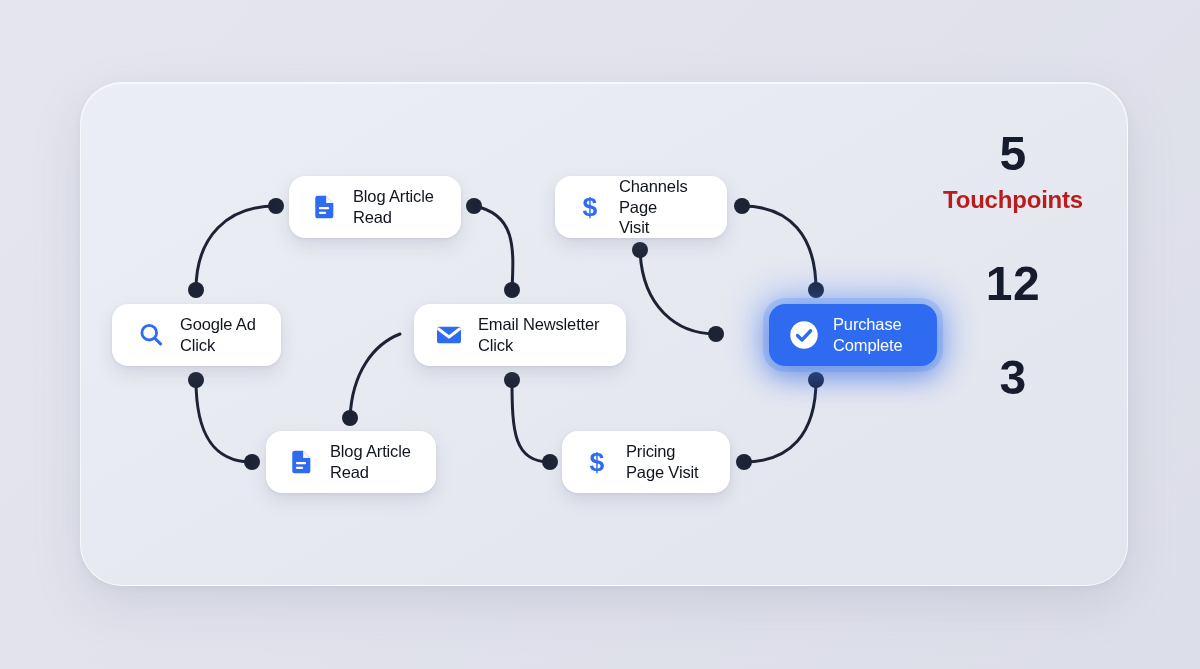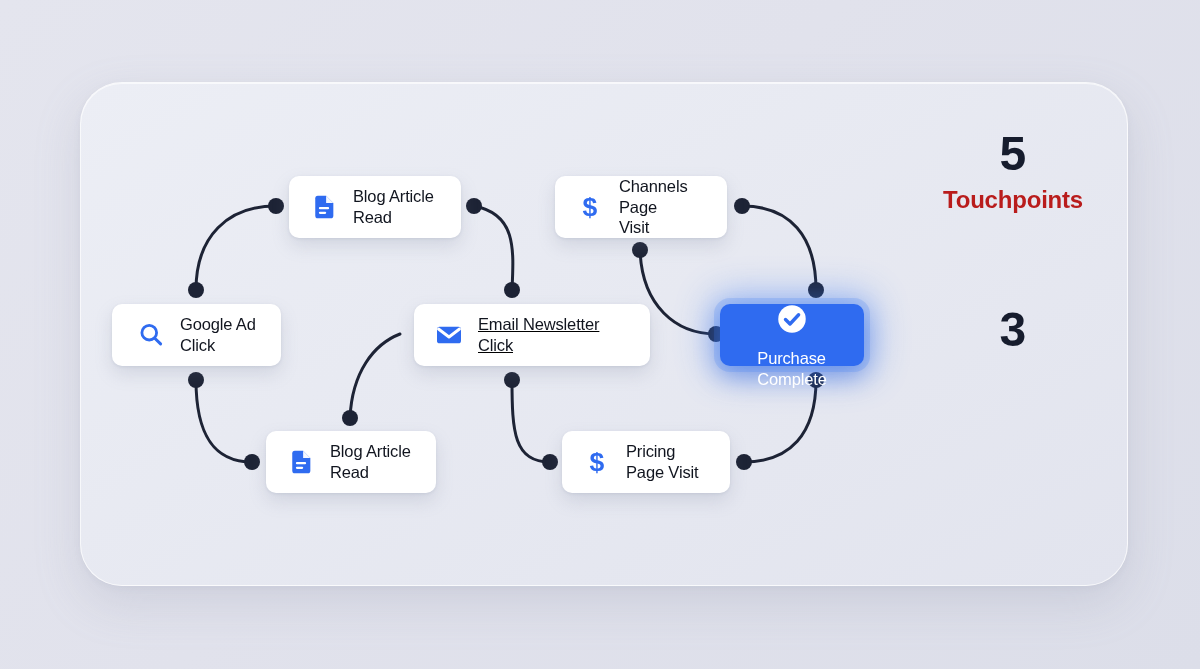--- a/index.html
+++ b/index.html
@@ -52,21 +52,21 @@
   .conn-dot { fill: #1d2335; }
 
   
   .node {
     position: absolute;
     display: flex;
     align-items: center;
     gap: 14px;
     padding: 0 20px;
     height: 62px;
-    border-radius: 10px;
+    border-radius: 16px;
     background: #ffffff;
     box-shadow: 0 8px 18px rgba(120,128,155,0.20),
                 0 1px 3px rgba(120,128,155,0.16);
     box-sizing: border-box;
   }
   .node .label {
     font-size: 16.5px;
     line-height: 1.26;
     color: #11151f;
     font-weight: 500;
@@ -88,24 +88,24 @@
     box-shadow: 0 0 0 6px rgba(61,124,246,0.20),
                 0 0 34px 10px rgba(61,124,246,0.45),
                 0 10px 24px rgba(40,86,200,0.40);
   }
   .node.is-active .label { color: #ffffff; }
 
   
   #node-google-ad   { left: 112px; top: 304px; width: 169px; padding-left: 24px; }
   #node-blog-top    { left: 289px; top: 176px; width: 172px; }
   #node-blog-bottom { left: 266px; top: 431px; width: 170px; }
-  #node-email       { left: 414px; top: 304px; width: 236px; text-decoration: underline; }
+  #node-email       { left: 414px; top: 304px; width: 212px; }
   #node-pricing-top { left: 555px; top: 176px; width: 172px; }
   #node-pricing-bot { left: 562px; top: 431px; width: 168px; }
-  #node-purchase    { left: 720px; top: 304px; width: 144px; flex-direction: column; }
+  #node-purchase    { left: 769px; top: 304px; width: 168px; }
 
   
   .stats {
     position: absolute;
     left: 915px;
     top: 130px;
     width: 196px;
     display: flex;
     flex-direction: column;
     gap: 46px;
@@ -245,19 +245,20 @@
     <span class="label">Purchase
 Complete</span>
   </div>
 
   <div class="stats">
     <div class="stat">
       <div class="value">5</div>
       <div class="name">Touchpoints</div>
     </div>
     <div class="stat">
+      <div class="value">12</div>
     </div>
     <div class="stat">
       <div class="value">3</div>
     </div>
   </div>
 
 </div>
 
 </body></html>

